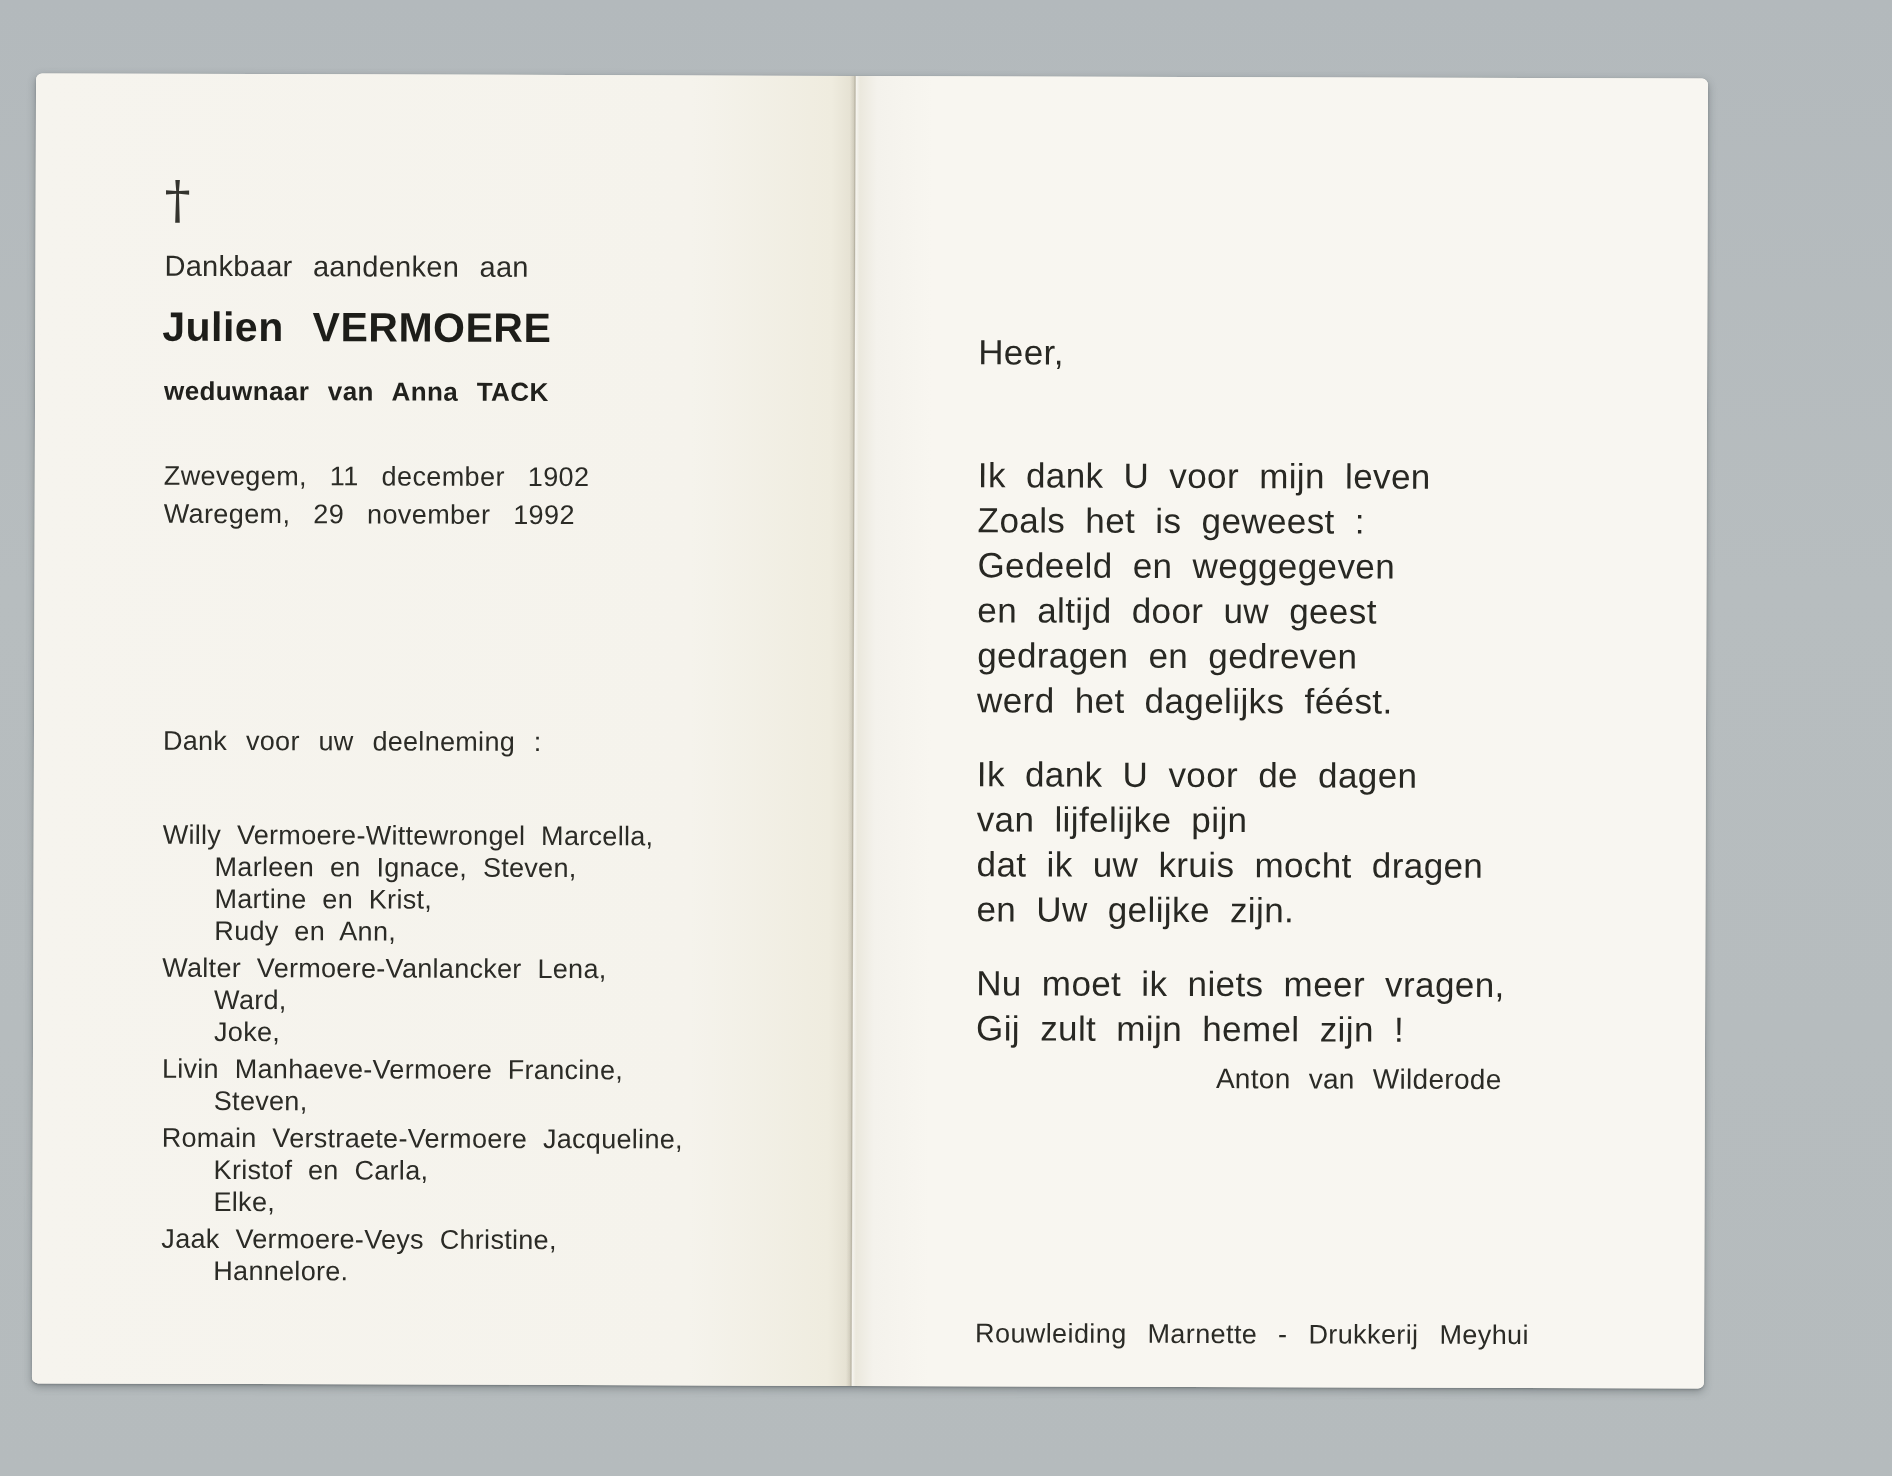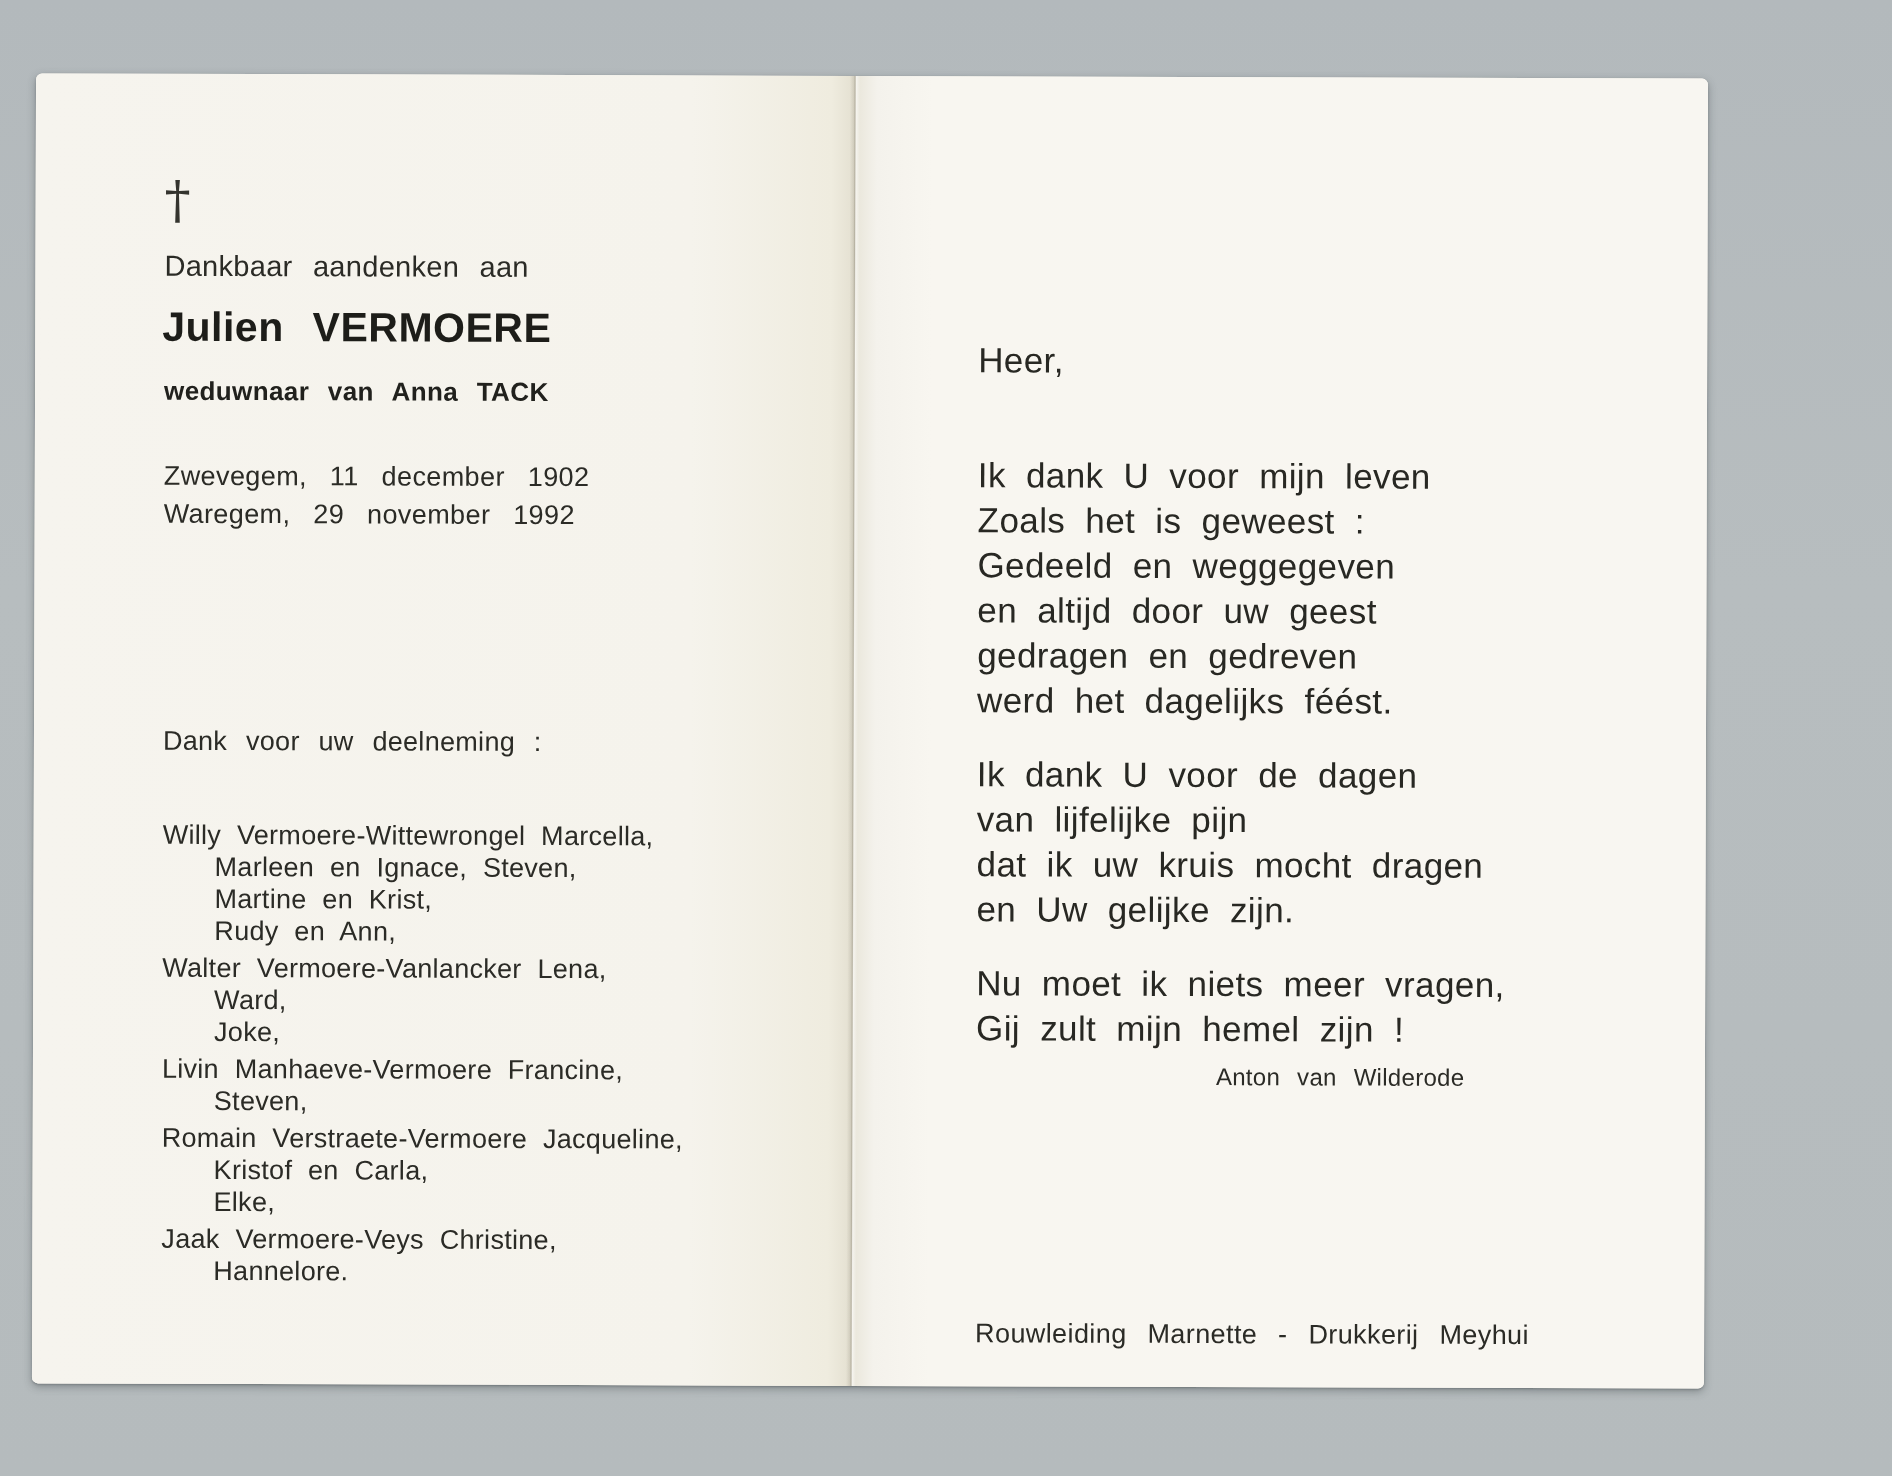--- a/index.html
+++ b/index.html
@@ -66,26 +66,26 @@
   .relation{ left: 129px; top: 302px; font-size: 26px; font-weight: bold; color: #21211d;
              word-spacing: 11px; letter-spacing: 0.4px; }
   .dates   { left: 129px; top: 383px; font-size: 27px; line-height: 38px;
              word-spacing: 15px; letter-spacing: 0.4px; }
   .thanks  { left: 129px; top: 652px; font-size: 27px; word-spacing: 11px; letter-spacing: 0.3px; }
   .family  { left: 129px; top: 745px; font-size: 27px; line-height: 32px;
              word-spacing: 8px; letter-spacing: 0.3px; }
   .fam.ind { padding-left: 52px; }
   .fam.grp { margin-top: 5px; }
 
-  .salutation { left: 943px; top: 264px; font-size: 35px; color: #282823;
+  .salutation { left: 943px; top: 256px; font-size: 35px; color: #282823;
                 word-spacing: 10px; letter-spacing: 0.4px; }
   .poem    { left: 943px; top: 376px; font-size: 35px; color: #282823; line-height: 45px;
              word-spacing: 10px; letter-spacing: 0.4px; white-space: nowrap; position: absolute; }
   .stanza  { margin-bottom: 29px; }
-  .attribution { left: 1183px; top: 986px; font-size: 24px; word-spacing: 10px; letter-spacing: 0.3px; }
+  .attribution { left: 1183px; top: 986px; font-size: 28px; word-spacing: 10px; letter-spacing: 0.3px; }
   .printer { left: 943px; top: 1242px; font-size: 27px; word-spacing: 13px; letter-spacing: 0.4px; }
 </style>
 </head>
 <body>
 
 <div class="scan-bed"></div>
 
 <div class="card">
 
   <div class="page-left"></div>

